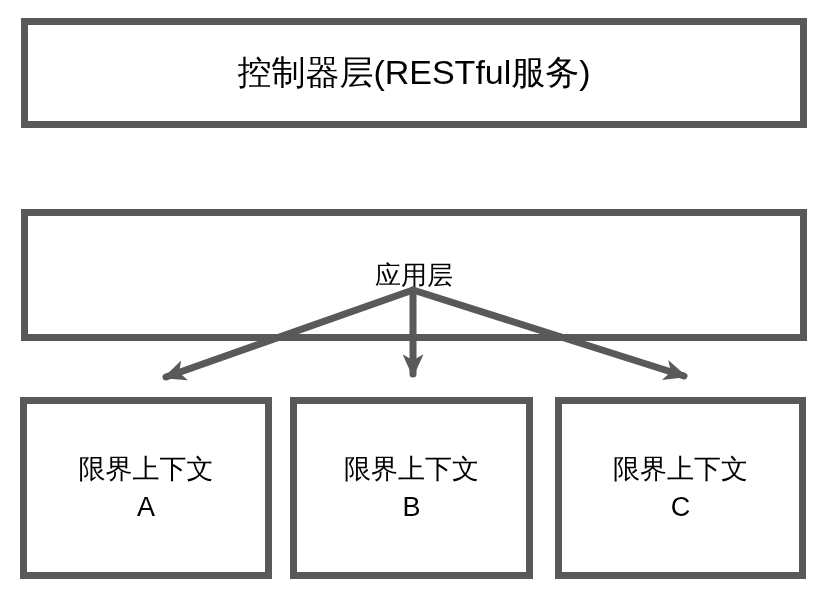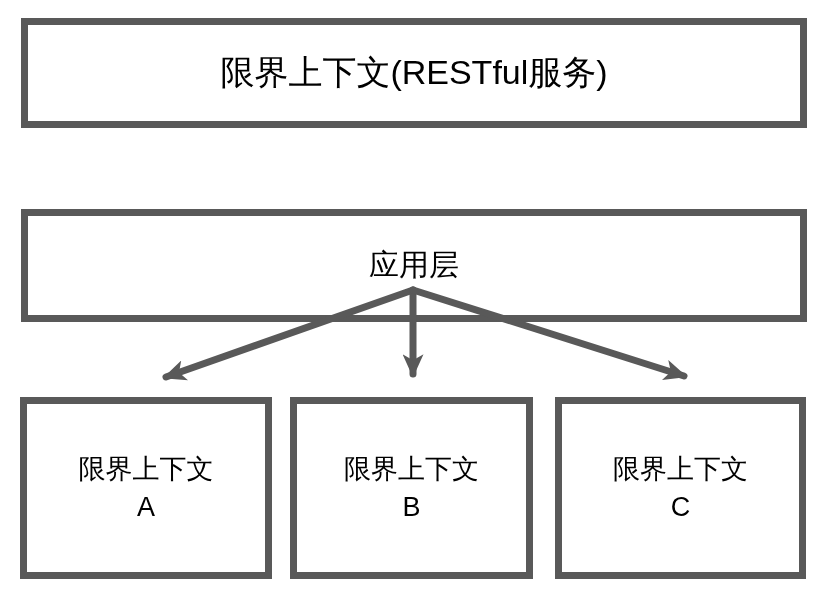--- a/index.html
+++ b/index.html
@@ -15,40 +15,40 @@
     position:absolute;
     box-sizing:border-box;
     border:7px solid var(--line,#595959);
     background:#ffffff;
     display:flex;
     align-items:center;
     justify-content:center;
     text-align:center;
   }
   .box-controller{left:21px;top:18px;width:786px;height:110px;font-size:34px;}
-  .box-application{left:21px;top:209px;width:786px;height:113px;font-size:30px;}
+  .box-application{left:21px;top:209px;width:786px;height:132px;font-size:26px;}
   .box-context{top:397px;height:182px;font-size:27px;line-height:38px;}
   .box-context-a{left:20px;width:252px;}
   .box-context-b{left:290px;width:243px;}
   .box-context-c{left:555px;width:251px;}
   .ctx-label span{display:block;}
   .arrows{
     position:absolute;left:0;top:0;width:826px;height:602px;
     pointer-events:none;
   }
   .arrows line{stroke:var(--line,#595959);stroke-width:7;stroke-linecap:round;}
   .arrows marker path{fill:var(--line,#595959);stroke:none;}
 </style>
 </head>
 <body>
 
 <div id="canvas">
 
   <div class="box box-controller">
-    <span>限界上下文(RESTful服务)</span>
+    <span>控制器层(RESTful服务)</span>
   </div>
 
   <div class="box box-application">
     <span>应用层</span>
   </div>
 
   <svg class="arrows" viewBox="0 0 826 602" xmlns="http://www.w3.org/2000/svg">
     <defs>
       <marker id="ah" markerUnits="strokeWidth" markerWidth="3.4" markerHeight="3" viewBox="0 0 10 9" refX="8.5" refY="4.5" orient="auto">
         <path d="M0,0 L10,4.5 L0,9 L2.6,4.5 Z"></path>

